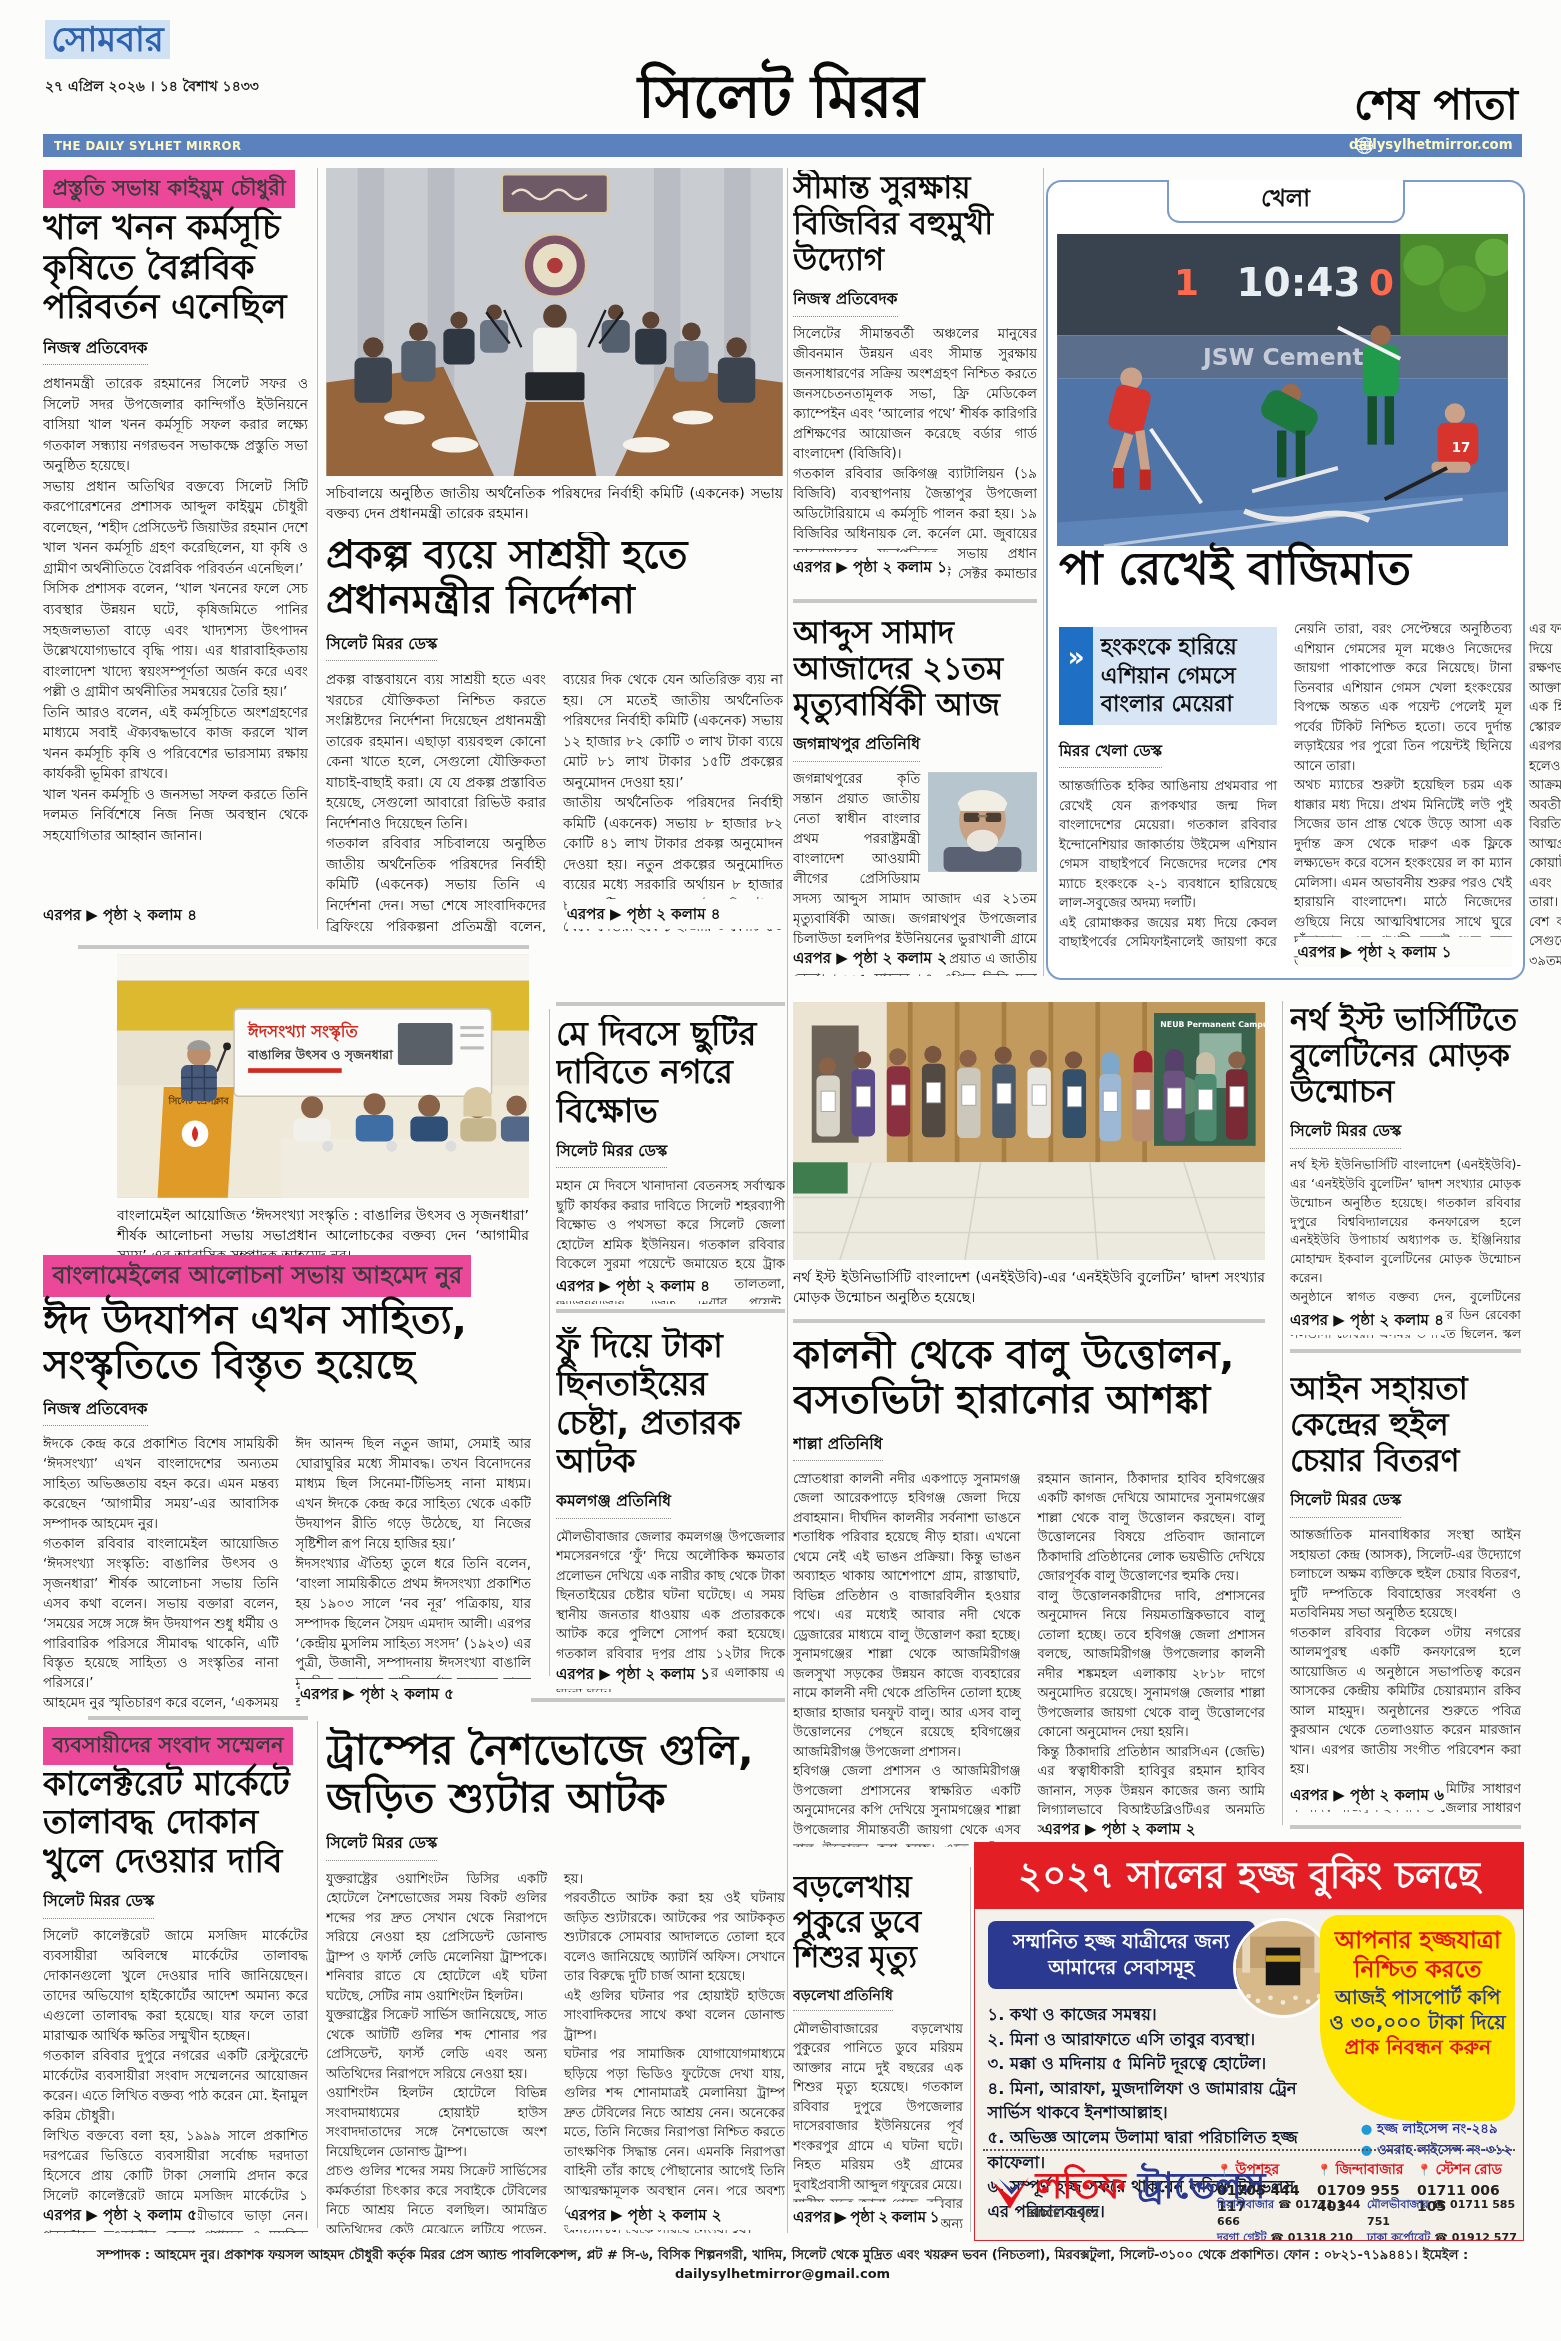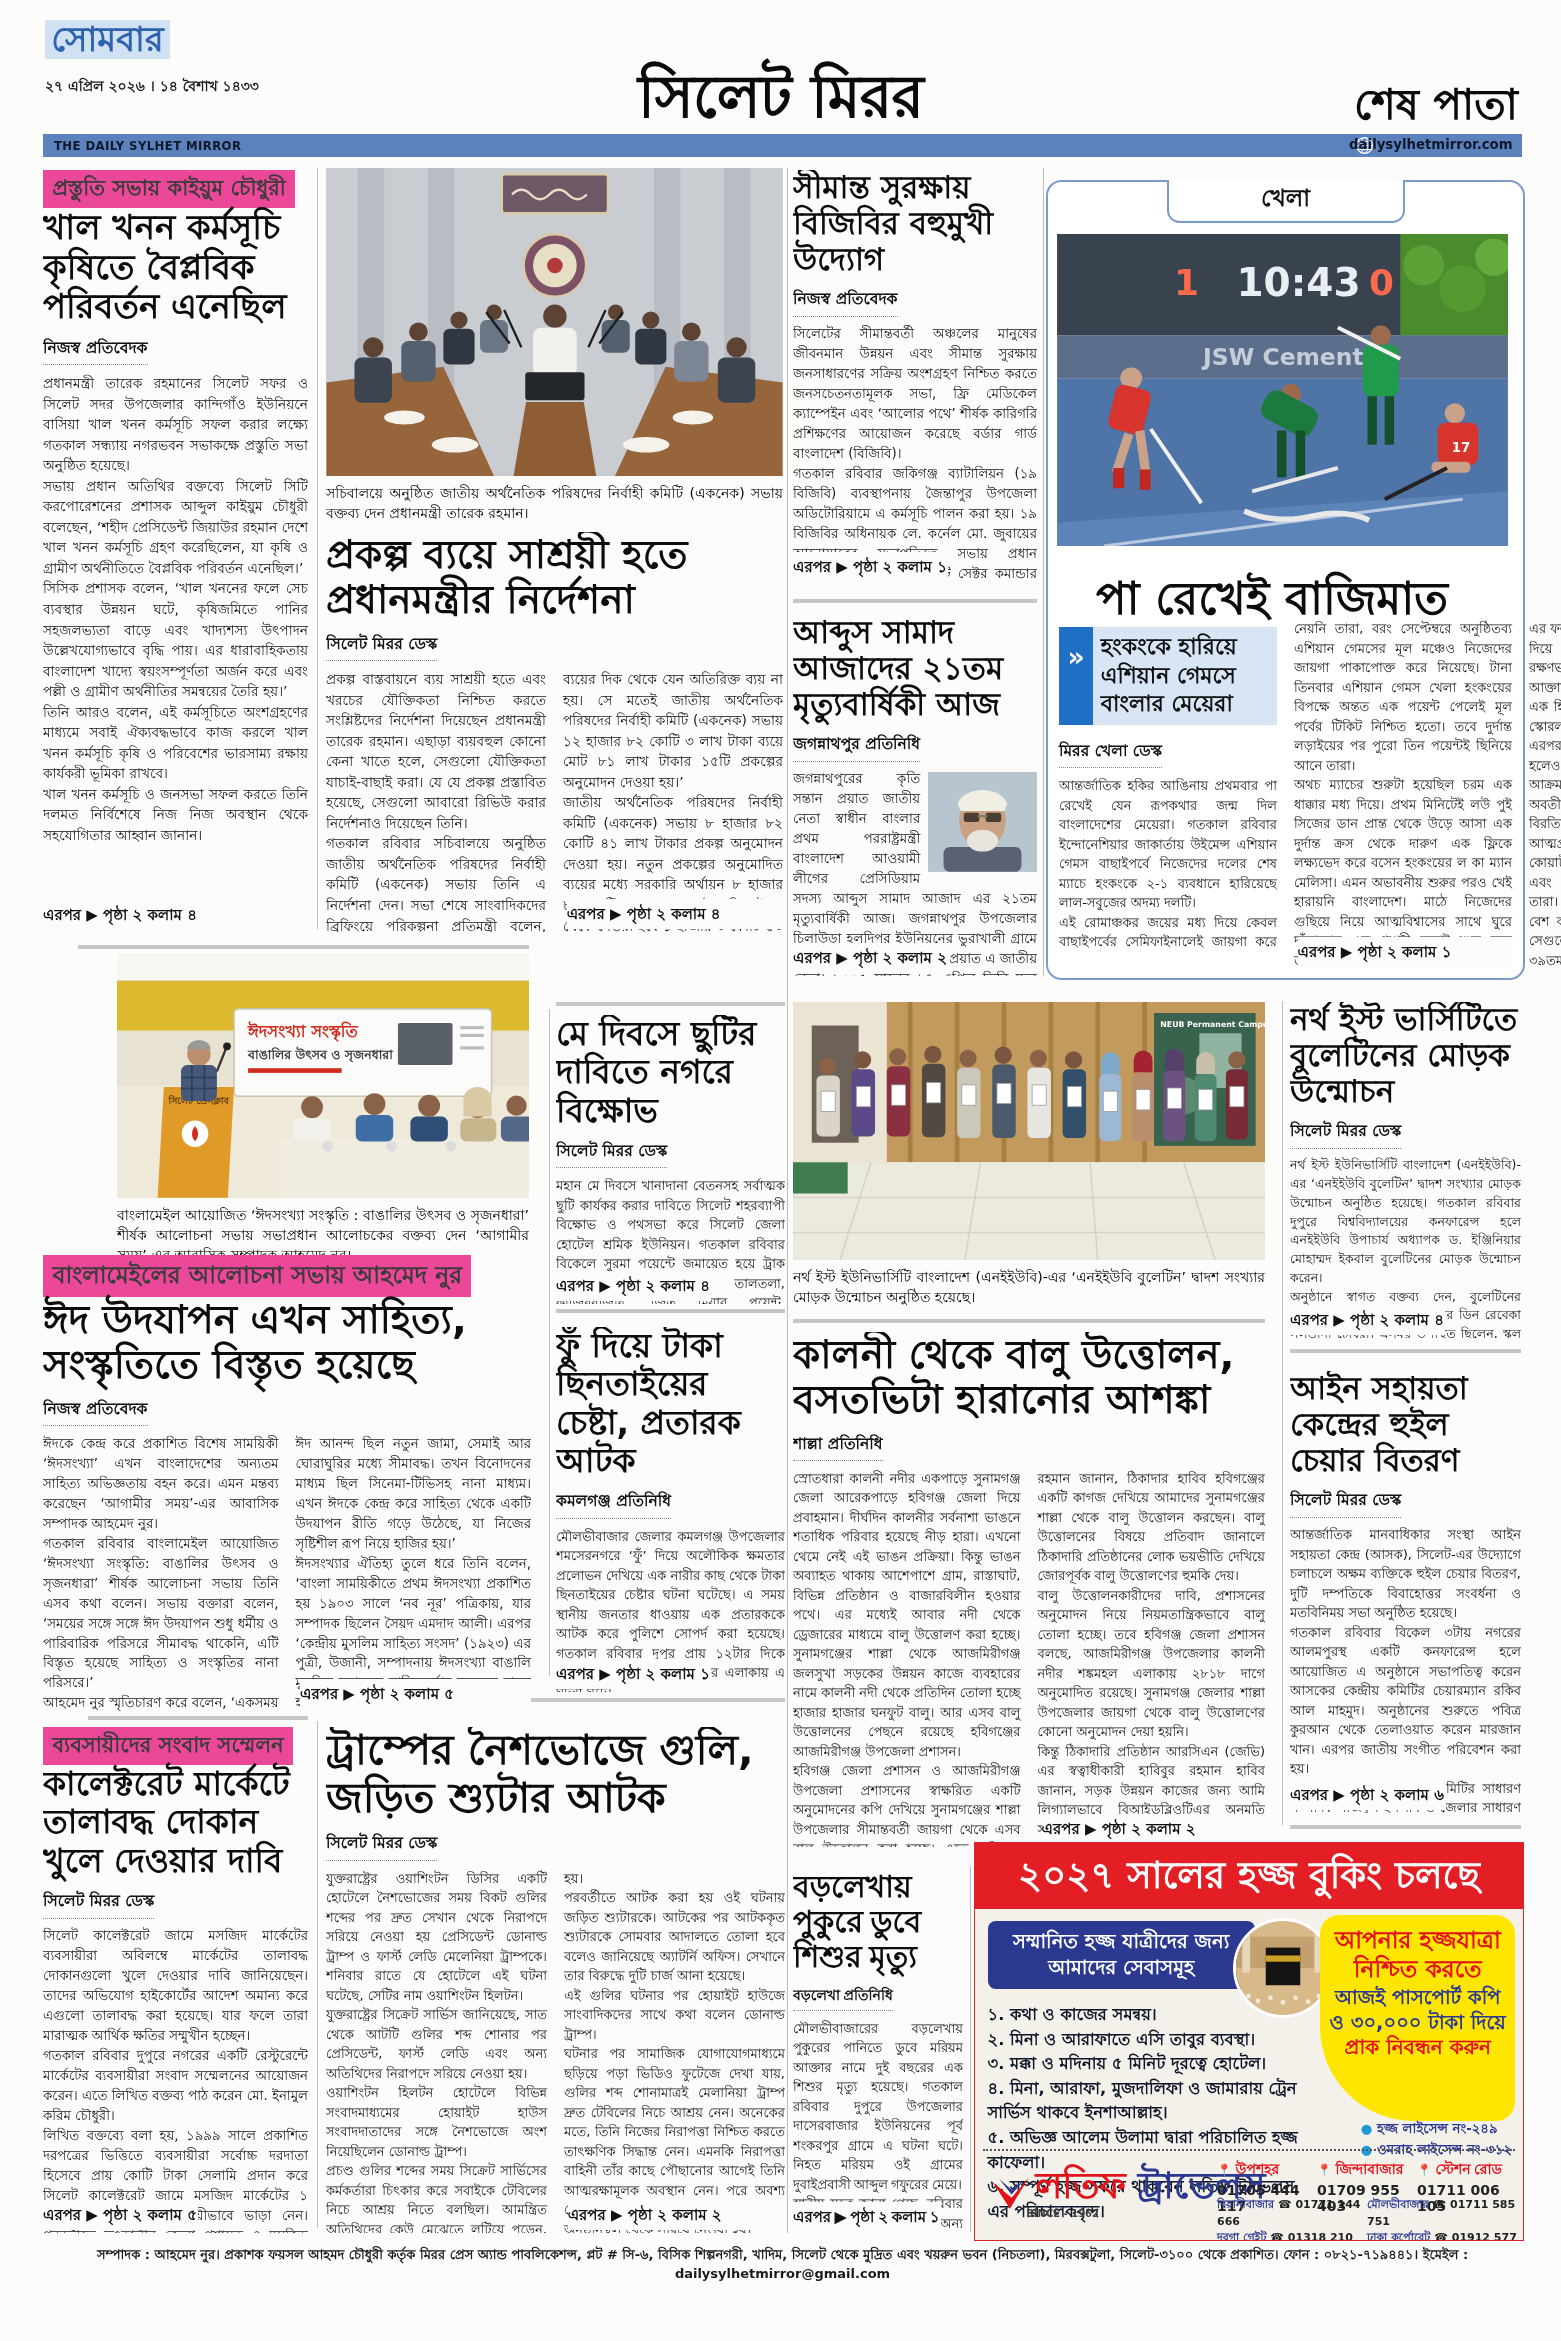--- a/index.html
+++ b/index.html
@@ -18,21 +18,21 @@
   .caption{font-size:14px;font-weight:400;line-height:1.42;color:#000000;text-align:justify;}
   .rule-h{position:absolute;height:3.9px;background:#c7c7c5;}
   .rule-v{position:absolute;width:0.8px;background:#bdbdbb;}
   .photo{position:absolute;overflow:hidden;background:#d8d8d4;}
   .photo svg{display:block;}
   
   .day{position:absolute;left:45px;top:20px;font-size:34px;font-weight:800;color:#2f63ad;background:#cfe1f3;padding:0 6.2px;line-height:1.15;}
   .date{position:absolute;left:45px;top:75px;font-size:14px;font-weight:700;color:#1a1a1a;}
   .masthead{position:absolute;left:0;right:0;top:52px;text-align:center;font-size:59px;font-weight:900;letter-spacing:-0.8px;color:#0a0a0a;}
   .pagelabel{position:absolute;right:43px;top:72px;font-size:42px;font-weight:900;color:#0a0a0a;}
-  .topbar{position:absolute;left:43px;top:134px;width:1479px;height:23.4px;background:#5b82bd;color:#0f172a;}
+  .topbar{position:absolute;left:43px;top:134px;width:1479px;height:23.4px;background:#5b82bd;color:#fef9c3;}
   .topbar .tg{position:absolute;left:11px;top:4.7px;font-size:11.7px;font-weight:700;letter-spacing:0.4px;}
   .topbar .web{position:absolute;right:9.4px;top:3.1px;font-size:13.3px;font-weight:600;}
   .topbar .globe{position:absolute;right:148px;top:2.3px;}
   
   .sportsbox{position:absolute;left:1046px;top:180px;width:475px;height:796px;border:2.3px solid #7b9cca;border-radius:15.6px;background:#fff;}
   .sportstab{position:absolute;left:50%;transform:translateX(-50%);top:-2.3px;width:234px;height:41px;background:#fff;
              border:2.3px solid #7b9cca;border-radius:0 0 12.5px 12.5px;border-top:none;text-align:center;
              font-size:23.4px;font-weight:800;line-height:37px;}
   .subheadbox{display:flex;margin:7.8px 0 4.7px;break-inside:avoid;}
   .subheadbox .mark{flex:0 0 34px;background:#1f6fc4;color:#fff;font-size:26.5px;font-weight:900;text-align:center;line-height:59px;}
@@ -250,21 +250,21 @@
         <g>
           <circle cx="510" cy="230" r="13" fill="#caa189"></circle>
             <rect x="488" y="242" width="52" height="54" rx="10" fill="#d6342c"></rect>
           <text x="506" y="280" font-size="17" font-weight="bold" fill="#fff">17</text>
           <rect x="480" y="292" width="50" height="14" rx="6" fill="#caa189"></rect>
           <line x1="420" y1="340" x2="500" y2="300" stroke="#222" stroke-width="5"></line>
         </g>
         <path d="M240 355 q40 18 90 6 q40 -8 70 6" stroke="#e8e8e8" stroke-width="7" fill="none"></path>
       </svg>
     </div>
-    <div class="abs headline h58" style="left:11px;top:391px;width:453px;margin-left:37px;">পা রেখেই বাজিমাত</div>
+    <div class="abs headline h58" style="left:11px;top:361px;width:453px;">পা রেখেই বাজিমাত</div>
     <div class="abs" style="left:11px;top:437px;width:453px;height:351px;">
       <div class="two-col" style="height:351px;">
         <div class="subheadbox">
           <div class="mark">»</div>
           <div class="txt">হংকংকে হারিয়ে এশিয়ান গেমসে বাংলার মেয়েরা</div>
         </div>
         <div><span class="byline">মিরর খেলা ডেস্ক</span></div>
         <div class="body" style="font-size:13px;">আন্তর্জাতিক হকির আঙিনায় প্রথমবার পা রেখেই যেন রূপকথার জন্ম দিল বাংলাদেশের মেয়েরা। গতকাল রবিবার ইন্দোনেশিয়ার জাকার্তায় উইমেন্স এশিয়ান গেমস বাছাইপর্বে নিজেদের দলের শেষ ম্যাচে হংকংকে ২-১ ব্যবধানে হারিয়েছে লাল-সবুজের অদম্য দলটি।
 এই রোমাঞ্চকর জয়ের মধ্য দিয়ে কেবল বাছাইপর্বের সেমিফাইনালেই জায়গা করে নেয়নি তারা, বরং সেপ্টেম্বরে অনুষ্ঠিতব্য এশিয়ান গেমসের মূল মঞ্চেও নিজেদের জায়গা পাকাপোক্ত করে নিয়েছে। টানা তিনবার এশিয়ান গেমস খেলা হংকংয়ের বিপক্ষে অন্তত এক পয়েন্ট পেলেই মূল পর্বের টিকিট নিশ্চিত হতো। তবে দুর্দান্ত লড়াইয়ের পর পুরো তিন পয়েন্টই ছিনিয়ে আনে তারা।
 অথচ ম্যাচের শুরুটা হয়েছিল চরম এক ধাক্কার মধ্য দিয়ে। প্রথম মিনিটেই লউ পুই সিজের ডান প্রান্ত থেকে উড়ে আসা এক দুর্দান্ত ক্রস থেকে দারুণ এক ফ্লিকে লক্ষ্যভেদ করে বসেন হংকংয়ের ল কা ম্যান মেলিসা। এমন অভাবনীয় শুরুর পরও খেই হারায়নি বাংলাদেশ। মাঠে নিজেদের গুছিয়ে নিয়ে আত্মবিশ্বাসের সাথে ঘুরে দাঁড়ানোর এক ধ্রুপদী লড়াই শুরু করে তারা।

